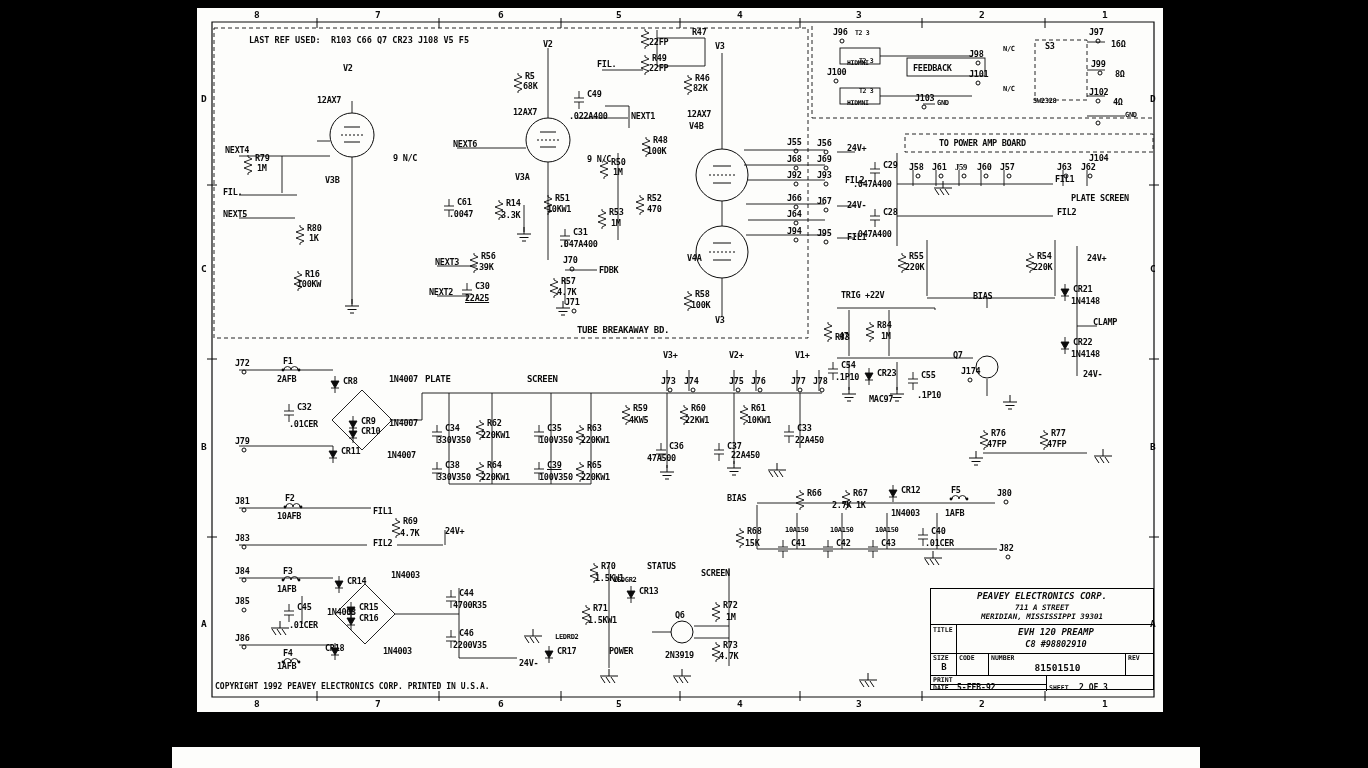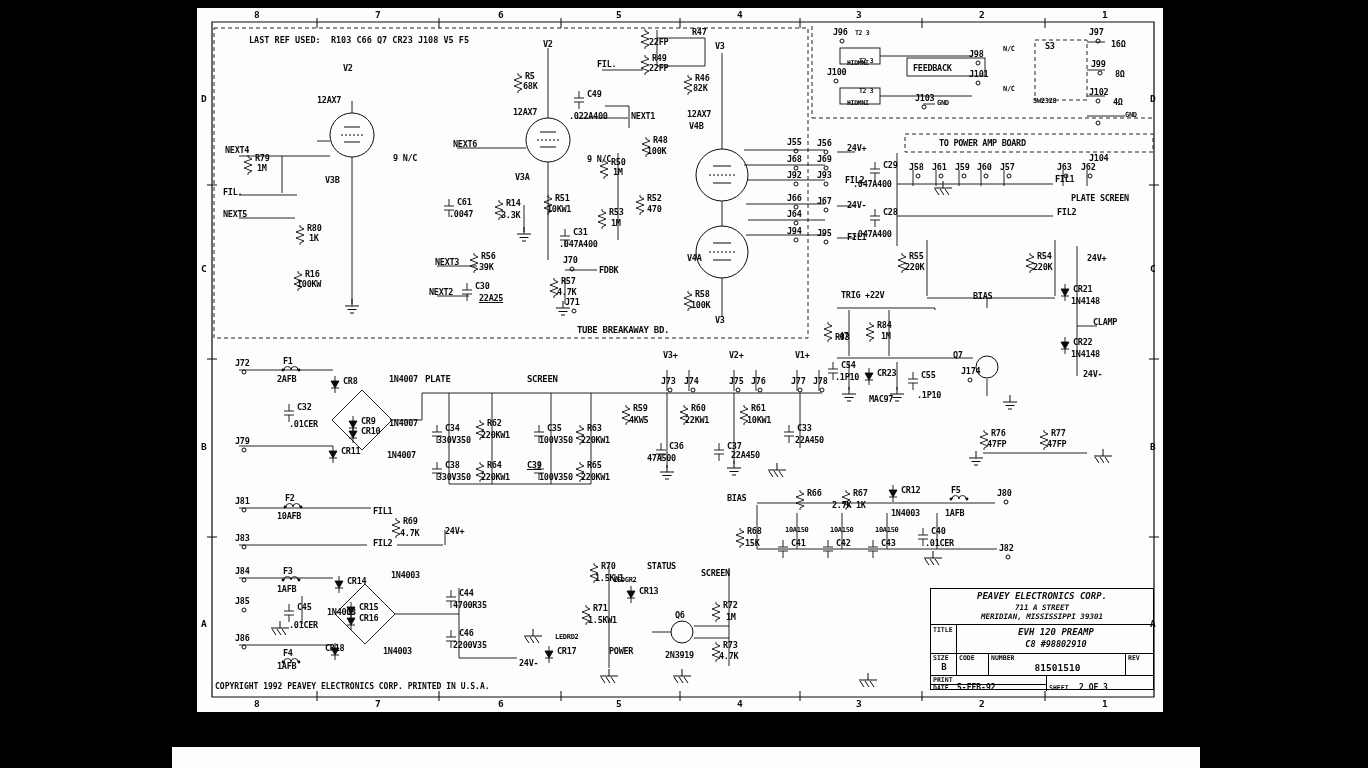--- a/index.html
+++ b/index.html
@@ -329,21 +329,21 @@
         <div class="lbl" style="left: 450px; top: 186px;">R52</div>
         <div class="lbl" style="left: 450px; top: 197px;">470</div>
         <div class="lbl" style="left: 376px; top: 220px;">C31</div>
         <div class="lbl" style="left: 362px; top: 232px;">.047A400</div>
         <div class="lbl" style="left: 238px; top: 250px;">NEXT3</div>
         <div class="lbl" style="left: 284px; top: 244px;">R56</div>
         <div class="lbl" style="left: 282px; top: 255px;">39K</div>
         <div class="lbl" style="left: 366px; top: 248px;">J70</div>
         <div class="lbl" style="left: 232px; top: 280px;">NEXT2</div>
         <div class="lbl" style="left: 278px; top: 274px;">C30</div>
-        <div class="lbl" style="left: 282px; top: 286px; text-decoration: underline;">22A25</div>
+        <div class="lbl" style="left: 268px; top: 286px; text-decoration: underline;">22A25</div>
         <div class="lbl" style="left: 364px; top: 269px;">R57</div>
         <div class="lbl" style="left: 360px; top: 280px;">4.7K</div>
         <div class="lbl" style="left: 368px; top: 290px;">J71</div>
         <div class="lbl" style="left: 402px; top: 258px;">FDBK</div>
         <div class="lbl" style="left: 380px; top: 318px; font-size: 9px;">TUBE BREAKAWAY BD.</div>
         <div class="lbl" style="left: 455px; top: 20px; padding-left: 40px;">R47</div>
         <div class="lbl" style="left: 452px; top: 30px;">22FP</div>
         <div class="lbl" style="left: 455px; top: 46px;">R49</div>
         <div class="lbl" style="left: 452px; top: 56px;">22FP</div>
         <div class="lbl" style="left: 400px; top: 52px;">FIL.</div>
@@ -372,21 +372,21 @@
         <div class="lbl" style="left: 686px; top: 153px;">C29</div>
         <div class="lbl" style="left: 656px; top: 172px;">.047A400</div>
         <div class="lbl" style="left: 620px; top: 189px;">J67</div>
         <div class="lbl" style="left: 650px; top: 193px;">24V-</div>
         <div class="lbl" style="left: 686px; top: 200px;">C28</div>
         <div class="lbl" style="left: 656px; top: 222px;">.047A400</div>
         <div class="lbl" style="left: 620px; top: 221px;">J95</div>
         <div class="lbl" style="left: 650px; top: 225px;">FIL1</div>
         <div class="lbl" style="left: 712px; top: 155px;">J58</div>
         <div class="lbl" style="left: 735px; top: 155px;">J61</div>
-        <div class="lbl" style="left: 758px; top: 155px;">J59</div>
+        <div class="lbl" style="left: 758px; top: 155px; font-family: Liberation Serif, serif;">J59</div>
         <div class="lbl" style="left: 780px; top: 155px;">J60</div>
         <div class="lbl" style="left: 803px; top: 155px;">J57</div>
         <div class="lbl" style="left: 860px; top: 155px;">J63</div>
         <div class="lbl" style="left: 884px; top: 155px;">J62</div>
         <div class="lbl" style="left: 858px; top: 167px;">FIL1</div>
         <div class="lbl" style="left: 874px; top: 186px;">PLATE SCREEN</div>
         <div class="lbl" style="left: 860px; top: 200px;">FIL2</div>
         <div class="lbl" style="left: 712px; top: 244px;">R55</div>
         <div class="lbl" style="left: 708px; top: 255px;">220K</div>
         <div class="lbl" style="left: 840px; top: 244px;">R54</div>
@@ -459,21 +459,21 @@
         <div class="lbl" style="left: 248px; top: 416px;">C34</div>
         <div class="lbl" style="left: 240px; top: 428px;">330V350</div>
         <div class="lbl" style="left: 248px; top: 453px;">C38</div>
         <div class="lbl" style="left: 240px; top: 465px;">330V350</div>
         <div class="lbl" style="left: 290px; top: 411px;">R62</div>
         <div class="lbl" style="left: 284px; top: 423px;">220KW1</div>
         <div class="lbl" style="left: 290px; top: 453px;">R64</div>
         <div class="lbl" style="left: 284px; top: 465px;">220KW1</div>
         <div class="lbl" style="left: 350px; top: 416px;">C35</div>
         <div class="lbl" style="left: 342px; top: 428px;">100V350</div>
-        <div class="lbl" style="left: 330px; top: 453px; text-decoration: underline;">C39</div>
+        <div class="lbl" style="left: 350px; top: 453px; text-decoration: underline;">C39</div>
         <div class="lbl" style="left: 342px; top: 465px;">100V350</div>
         <div class="lbl" style="left: 390px; top: 416px;">R63</div>
         <div class="lbl" style="left: 384px; top: 428px;">220KW1</div>
         <div class="lbl" style="left: 390px; top: 453px;">R65</div>
         <div class="lbl" style="left: 384px; top: 465px;">220KW1</div>
         <div class="lbl" style="left: 464px; top: 369px;">J73</div>
         <div class="lbl" style="left: 487px; top: 369px;">J74</div>
         <div class="lbl" style="left: 532px; top: 369px;">J75</div>
         <div class="lbl" style="left: 554px; top: 369px;">J76</div>
         <div class="lbl" style="left: 594px; top: 369px;">J77</div>

